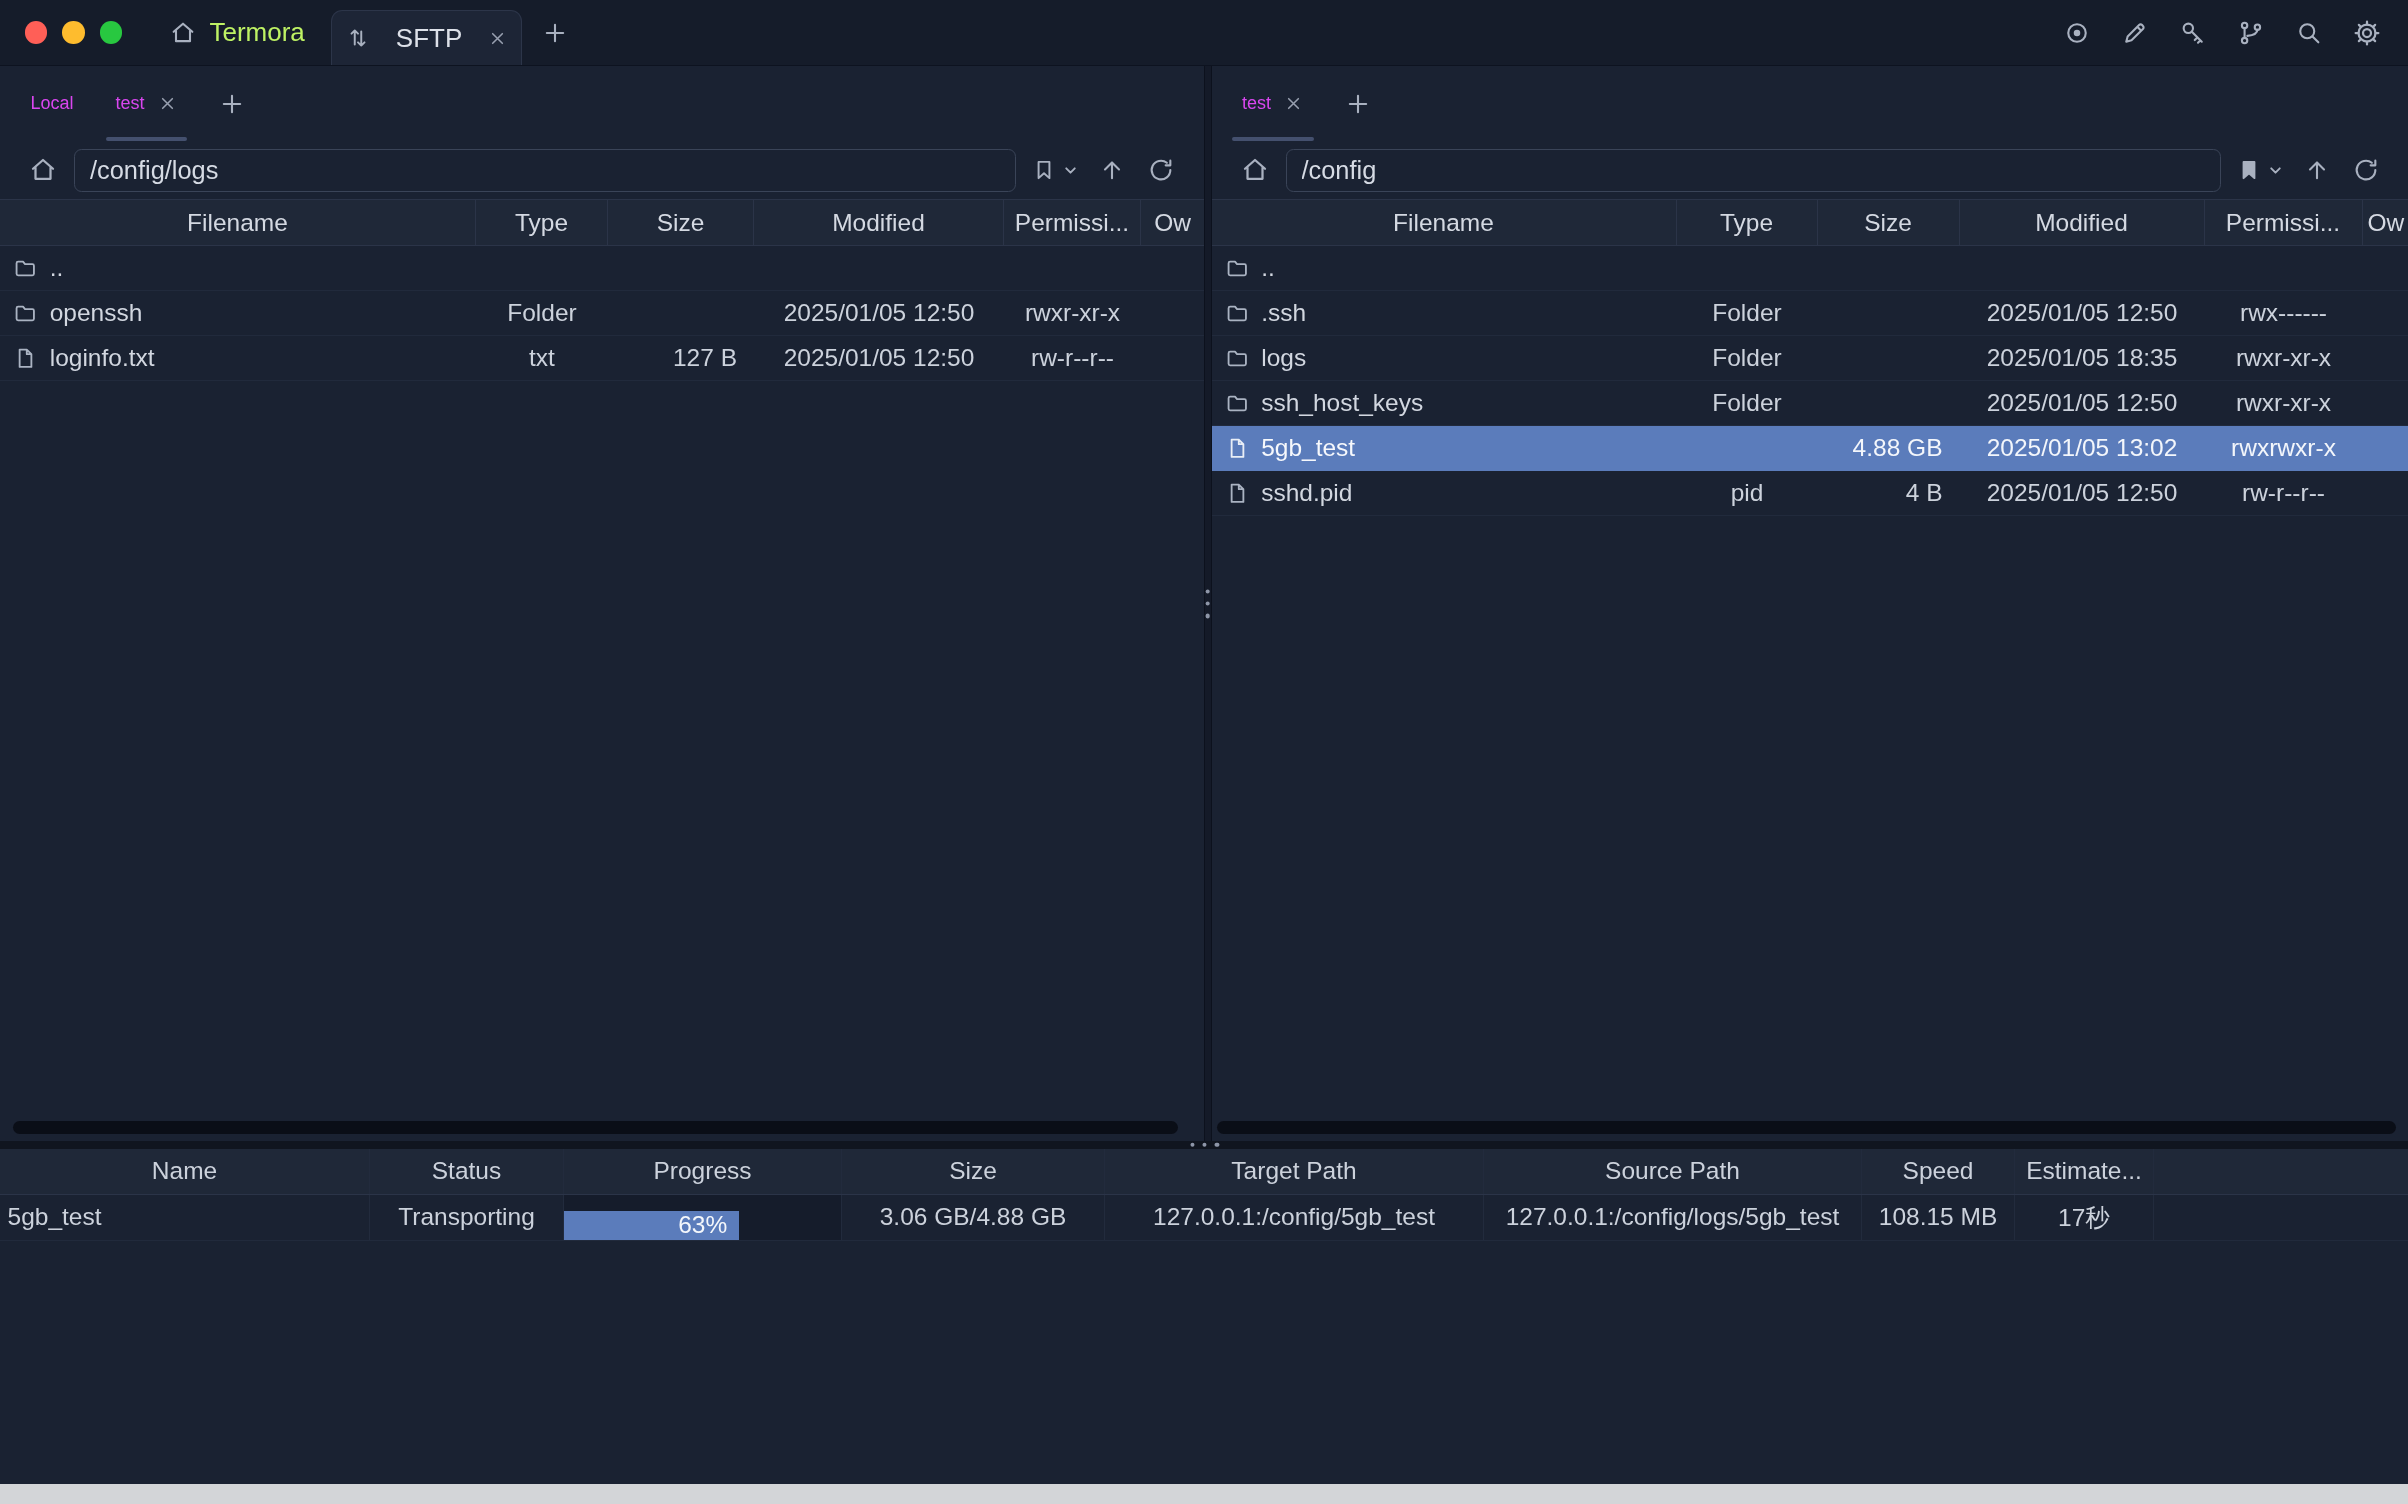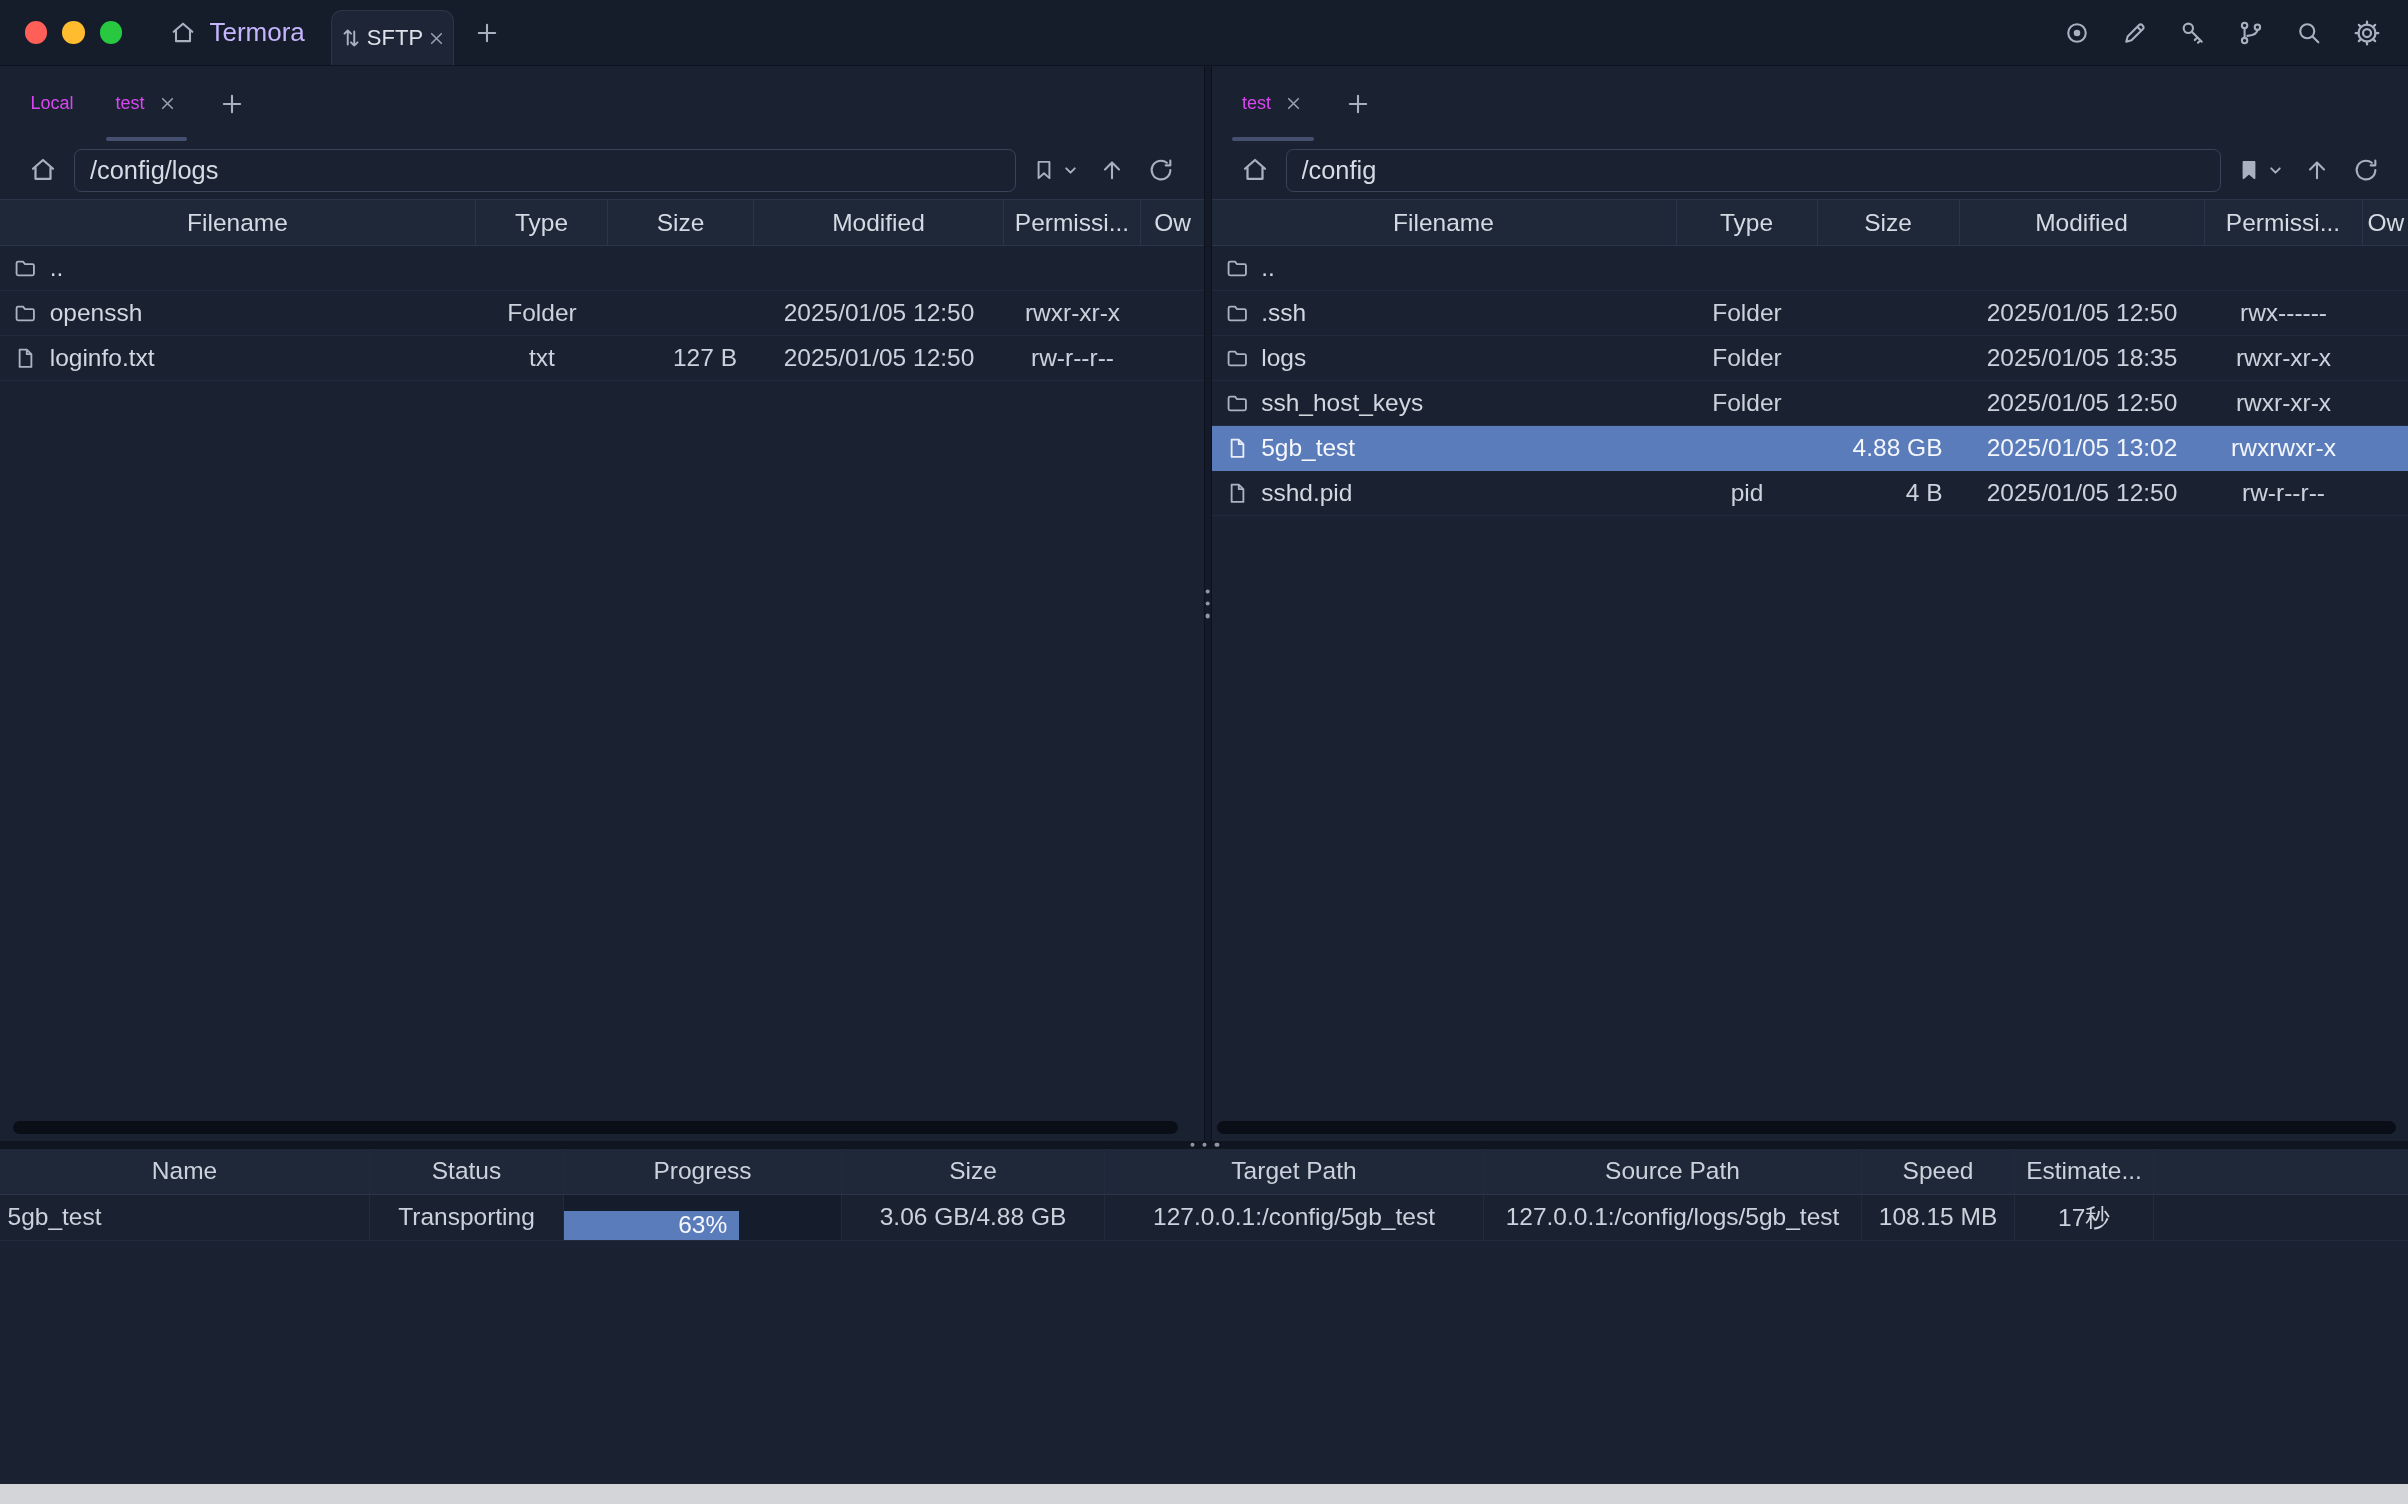--- a/index.html
+++ b/index.html
@@ -11,22 +11,22 @@
   html,body { width:2409px; height:1505px; overflow:hidden; }
   body { background:var(--bg); font-family:"Liberation Sans","DejaVu Sans",sans-serif; color:var(--text); }
   .window { width:2409px; height:1505px; display:flex; flex-direction:column; background:var(--bg); position:relative; }
 
   svg.i { display:block; fill:none; stroke:currentColor; stroke-width:1.8; stroke-linecap:round; stroke-linejoin:round; }
 
   
   .titlebar { height:66px; flex:none; display:flex; align-items:center; background:var(--bg-titlebar); border-bottom:0.9px solid #0d1320; }
   .traffic { display:flex; gap:15px; padding:0 21px 0 24.5px; align-items:center; }
   .light { width:22.6px; height:22.6px; border-radius:50%; }
-  .app-tab { display:flex; align-items:center; gap:12.2px; padding:0 26px; font-size:26px; color:#c4b5fd; height:100%; }
-  .title-tab { align-self:flex-end; height:55px; display:flex; align-items:center; gap:3px; padding:0 6px; background:#1d2536; border:0.9px solid #2c3549; border-bottom:none; border-radius:11.3px 11.3px 0 0; font-size:22px; color:#dde1e9; }
+  .app-tab { display:flex; align-items:center; gap:12.2px; padding:0 26px; font-size:26px; color:#bef264; height:100%; }
+  .title-tab { align-self:flex-end; height:55px; display:flex; align-items:center; gap:25px; padding:0 13px; background:#1d2536; border:0.9px solid #2c3549; border-bottom:none; border-radius:11.3px 11.3px 0 0; font-size:26px; color:#dde1e9; }
   .tb-plus { margin-left:19px; color:var(--icon); display:flex; align-items:center; }
   .tb-actions { margin-left:auto; display:flex; gap:26px; padding-right:26px; color:var(--icon); align-items:center; }
   .icon-btn { width:32px; height:32px; display:flex; align-items:center; justify-content:center; color:var(--icon); cursor:default; }
   .xicon { color:#98a0b0; display:flex; }
 
   
   .panes { height:1075px; flex:none; display:flex; }
   .pane { position:relative; overflow:hidden; background:var(--bg); }
   .pane.left { width:1204px; flex:none; }
   .pane.right { flex:1; }

